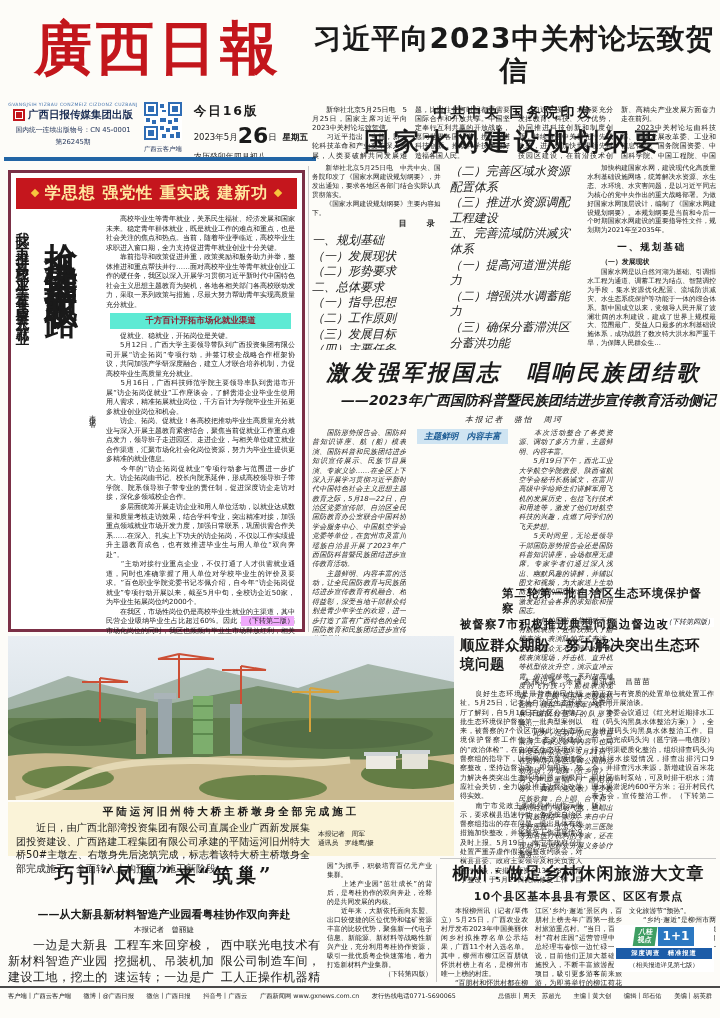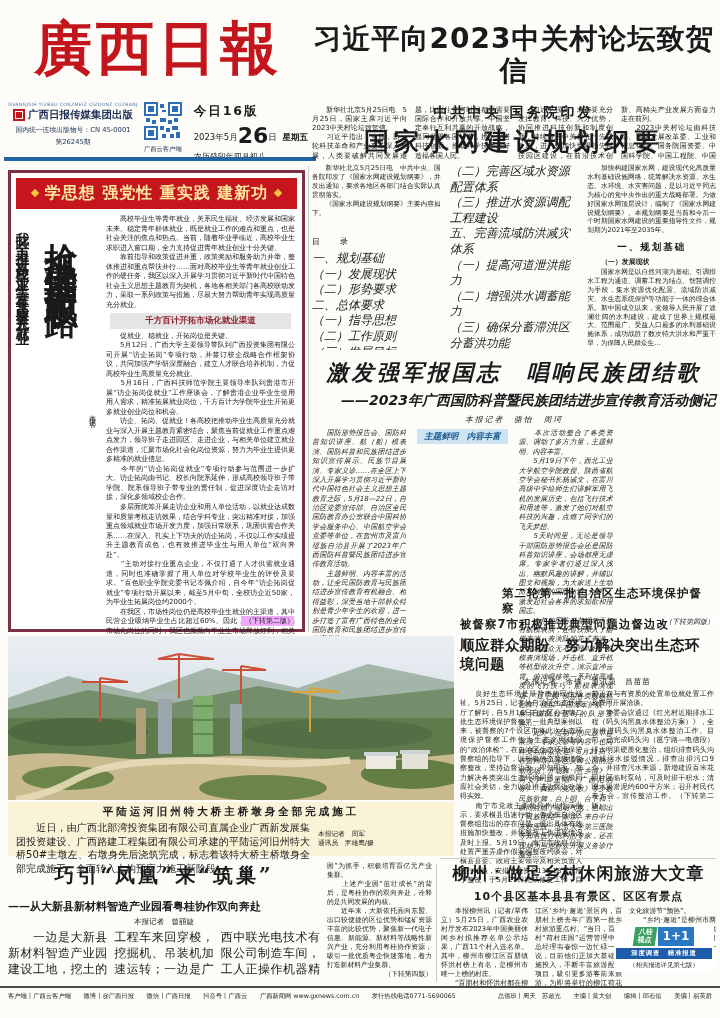--- a/index.html
+++ b/index.html
@@ -35,39 +35,39 @@
   .ts-head{font-size:28px;font-weight:900;text-align:center;letter-spacing:1px;line-height:32px;}
   .ts-body{margin-top:4px;height:60px;font-size:7px;line-height:1.32;
            column-count:4;column-gap:8px;column-fill:auto;}
 
   
   .water{position:absolute;left:312px;top:104px;width:404px;height:250px;}
   .wp-kicker{font-family:"DejaVu Serif",serif;font-size:14px;font-weight:bold;text-align:center;letter-spacing:3px;}
   .wp-head{font-size:25px;font-weight:900;text-align:center;letter-spacing:5px;margin:3px 0 6px;}
   .wp-cols{display:flex;gap:9px;height:186px;overflow:hidden;}
   .wp-col{flex:1;font-size:6.7px;line-height:1.33;}
-  .toc-label{text-align:left;font-weight:normal;font-size:8px;letter-spacing:6px;margin:20px 0 3px;}
+  .toc-label{text-align:right;font-weight:bold;font-size:8px;letter-spacing:6px;margin:2px 0 3px;}
   .toc{font-size:12px;line-height:1.3;white-space:pre-line;font-style:italic;}
   .wp-sec{font-family:"DejaVu Serif",serif;text-align:center;font-weight:bold;font-size:9.5px;margin:6px 0 4px;letter-spacing:2px;}
   .wp-sub{font-weight:bold;font-size:6.9px;margin:1px 0;text-indent:2em;}
 
   
   .left-box{position:absolute;left:8px;top:170px;width:297px;height:462px;
             border:3px solid #7b3046;background:#fff;box-sizing:border-box;}
   .banner{margin:5px;background:#c5161d;color:#ffe9a0;font-weight:900;font-size:16px;
           letter-spacing:1px;text-align:center;padding:5px 0;}
   .orn{width:6px;height:6px;background:#f7c53d;transform:rotate(45deg);display:inline-block;margin:0 7px;vertical-align:2px;}
   .lb-content{position:absolute;left:0;top:40px;right:0;bottom:0;}
   .vtext{writing-mode:vertical-rl;text-orientation:upright;}
   .lb-side{position:absolute;left:3px;top:8px;height:400px;font-family:"DejaVu Serif",serif;
            font-size:13.5px;font-weight:bold;letter-spacing:5px;}
   .lb-head{position:absolute;left:27px;top:4px;height:410px;font-size:33px;font-weight:900;letter-spacing:7px;}
   .lb-byline{position:absolute;left:76px;top:196px;font-size:7px;color:#333;letter-spacing:2px;}
   .lb-body{position:absolute;left:95px;right:7px;top:2px;bottom:14px;font-size:7px;line-height:1.36;}
-  .pink-sub{background:#e5e5e5;color:#8e2233;font-weight:bold;font-size:8.5px;text-align:center;
+  .pink-sub{background:#5eead4;color:#8e2233;font-weight:bold;font-size:8.5px;text-align:center;
             padding:2px 0;margin:3px 4px;}
   .lb-jump{position:absolute;right:8px;bottom:3px;font-size:7px;background:#f0abfc;padding-left:4px;}
 
   .vline-mid{position:absolute;left:308px;top:166px;width:1px;height:466px;background:#c9c9c9;}
   .vline-bottom{position:absolute;left:436px;top:864px;width:1px;height:118px;background:#c9c9c9;}
   .hline-br{position:absolute;left:440px;top:858px;width:276px;height:1px;background:#c9c9c9;}
 
   
   .defense{position:absolute;left:312px;top:358px;width:404px;height:274px;font-style:italic;}
   .df-head{font-family:"DejaVu Serif",serif;font-size:22px;font-weight:bold;text-align:center;letter-spacing:3px;}
@@ -92,21 +92,21 @@
   .env-k1{font-size:11.5px;font-weight:bold;letter-spacing:1px;padding-left:42px;}
   .env-k2{font-size:11.5px;font-weight:bold;letter-spacing:1px;margin-top:1px;}
   .env-head{font-size:14.5px;font-weight:900;letter-spacing:.5px;margin:4px 0 2px;}
   .env-byline{font-size:7.5px;text-align:center;margin:3px 0;letter-spacing:1px;}
   .env-body{height:196px;font-size:7px;line-height:1.33;column-count:2;column-gap:9px;column-fill:auto;}
 
   
   .daxin{position:absolute;left:8px;top:862px;width:424px;height:122px;display:flex;gap:7px;}
   .dx-left{width:312px;}
   .dx-head{font-family:"DejaVu Serif",serif;font-size:20px;font-weight:bold;text-align:center;letter-spacing:3px;}
-  .dx-sub{font-size:11px;font-weight:bold;text-align:left;margin-top:10px;}
+  .dx-sub{font-size:11px;font-weight:bold;text-align:center;margin-top:18px;}
   .dx-byline{font-size:7.5px;text-align:center;margin:3px 0;}
   .dx-body{height:60px;font-size:12px;line-height:1.32;column-count:3;column-gap:7px;column-fill:auto;}
   .dx-right{flex:1;font-size:6.8px;line-height:1.33;position:relative;overflow:hidden;}
   .dx-jump{text-align:right;font-size:6.8px;}
 
   
   .liuzhou{position:absolute;left:441px;top:862px;width:275px;height:122px;}
   .lz-head{font-family:"DejaVu Serif",serif;font-size:17px;font-weight:bold;text-align:center;letter-spacing:1px;}
   .lz-sub{font-size:11px;font-weight:bold;text-align:center;margin:4px 0 3px;letter-spacing:1px;}
   .lz-body{height:82px;font-size:6.8px;line-height:1.32;column-count:3;column-gap:7px;column-fill:auto;}

